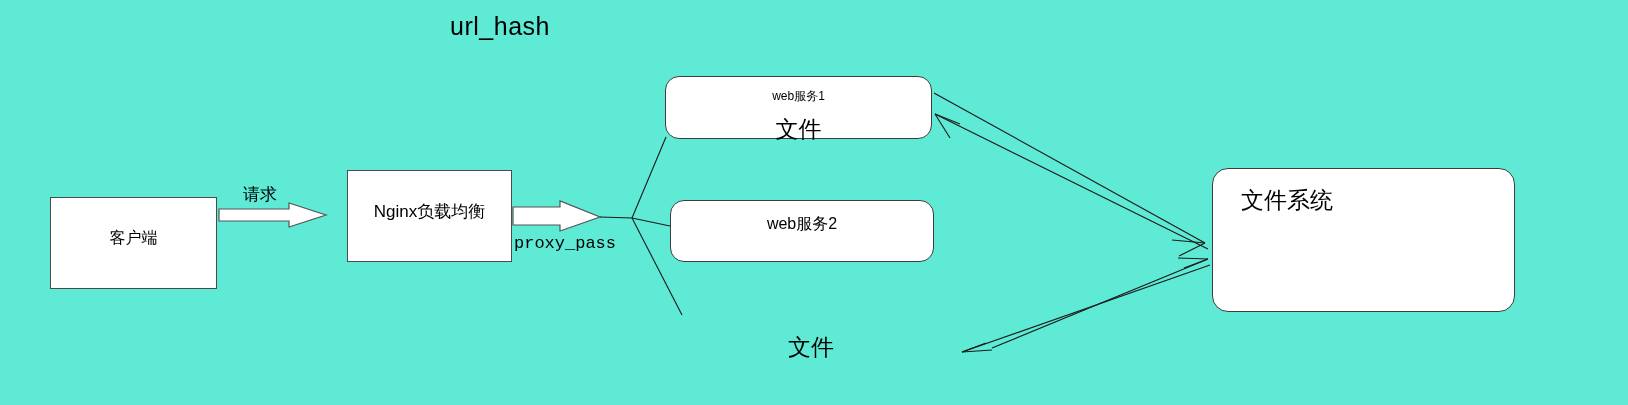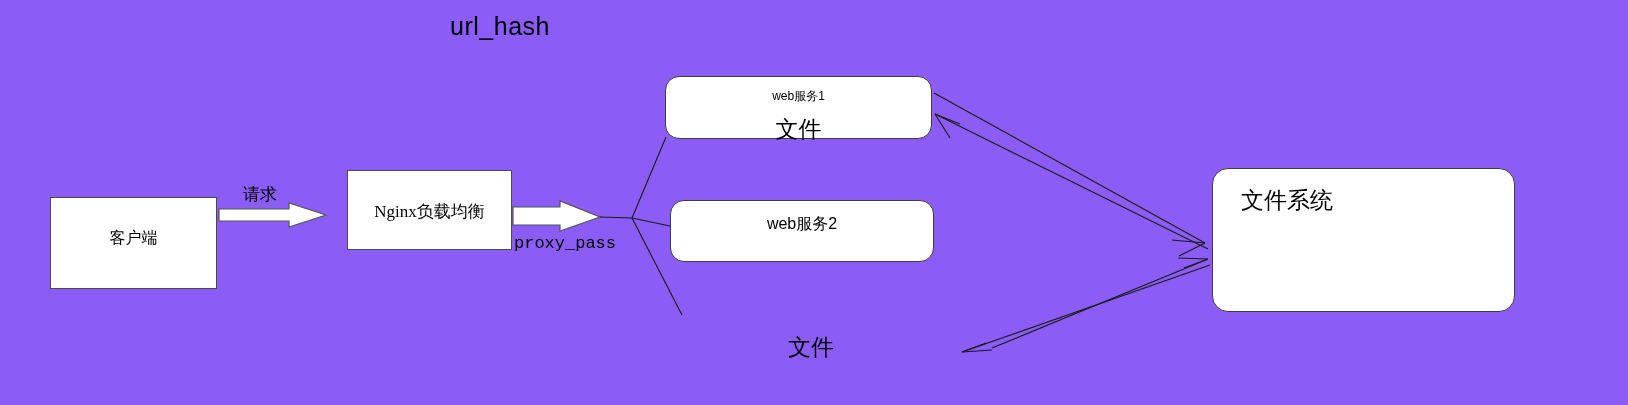--- a/index.html
+++ b/index.html
@@ -4,21 +4,21 @@
 <style>
   html, body {
     margin: 0;
     padding: 0;
     background: #ffffff;
   }
   #canvas {
     position: relative;
     width: 1628px;
     height: 405px;
-    background: #8b5cf6;
+    background: #5eead4;
     font-family: "Liberation Sans", "DejaVu Sans", sans-serif;
     overflow: hidden;
   }
   .title {
     position: absolute;
     left: 0;
     top: 12px;
     width: 1000px;
     text-align: center;
     font-size: 25px;
@@ -40,21 +40,21 @@
     color: #000000;
     white-space: nowrap;
   }
   
   #node-client {
     left: 50px; top: 170px; width: 167px; height: 92px; margin-top: 27px;
   }
   #node-client .caption { top: 30px; font-size: 16px; }
 
   #node-nginx {
-    left: 347px; top: 170px; width: 165px; height: 80px; font-family: Liberation Serif, serif;
+    left: 347px; top: 170px; width: 165px; height: 92px;
   }
   #node-nginx .caption { top: 29px; font-size: 17px; }
 
   
   .rounded { border-radius: 14px; border: 1.4px solid #3d3d3d; }
 
   #node-web1 { left: 665px; top: 76px; width: 267px; height: 63px; }
   #node-web1 .caption { top: 11px; font-size: 12px; }
 
   #node-web2 { left: 670px; top: 200px; width: 264px; height: 62px; }

